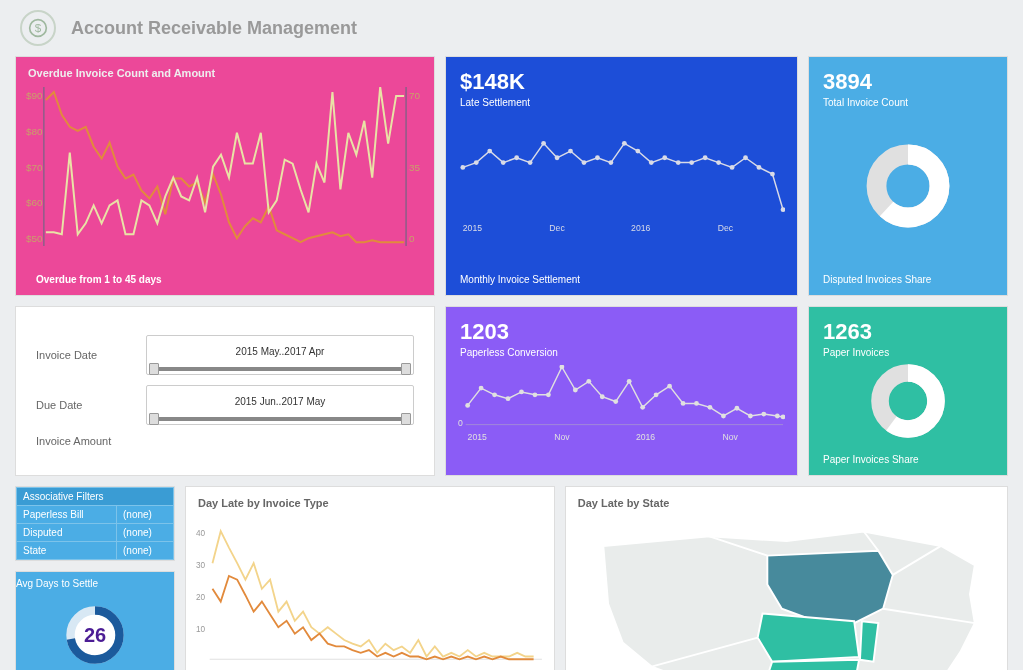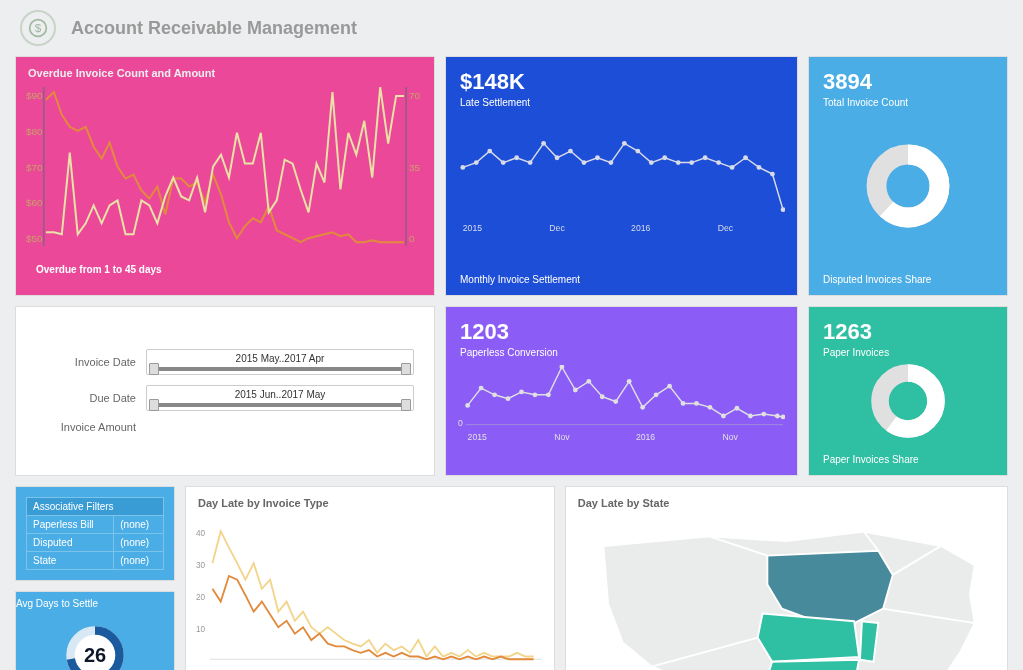--- a/index.html
+++ b/index.html
@@ -7,46 +7,46 @@
 .header { display: flex; align-items: center; padding: 10px 20px; gap: 15px; }
 .logo { width: 36px; height: 36px; border-radius: 50%; border: 2px solid #c8d4c8; display: flex; align-items: center; justify-content: center; }
 .logo svg { width: 20px; height: 20px; }
 .page-title { font-size: 18px; font-weight: bold; color: #999; }
 .grid { display: grid; grid-template-columns: 420px 1fr 200px; grid-template-rows: 240px 170px 230px; gap: 10px; padding: 0 15px 15px; }
 .card { background: #fff; border: 1px solid #ddd; position: relative; }
 .overdue-card { background: #ec4899; color: #fff; grid-column: 1; grid-row: 1; }
 .card-title { font-size: 11px; font-weight: bold; padding: 10px 12px 5px; }
 .overdue-card .card-title { color: #eee; }
 .chart-area { position: absolute; top: 30px; left: 10px; right: 10px; bottom: 30px; }
-.footer-label { position: absolute; bottom: 20px; left: 20px; font-size: 10px; font-weight: bold; }
+.footer-label { position: absolute; bottom: 10px; left: 20px; font-size: 10px; font-weight: bold; }
 .filter-card { grid-column: 1; grid-row: 2; padding: 12px 20px; display: flex; flex-direction: column; justify-content: center; gap: 10px; }
 .filter-row { display: flex; align-items: center; gap: 10px; font-size: 11px; }
-.filter-label { width: 100px; text-align: right; color: #666; }
-.slider-wrap { flex: 1; border: 1px solid #ccc; height: 26px; position: relative; display: flex; align-items: center; justify-content: center; font-size: 10px; color: #333; border-radius: 2px; }
+.filter-label { width: 100px; text-align: left; color: #666; }
+.slider-wrap { flex: 1; border: 1px solid #ccc; height: 40px; position: relative; display: flex; align-items: center; justify-content: center; font-size: 10px; color: #333; border-radius: 2px; }
 .slider-track { position: absolute; bottom: 3px; left: 4px; right: 4px; height: 4px; background: #888; border-radius: 2px; }
 .slider-handle { position: absolute; width: 10px; height: 12px; bottom: -1px; background: #ddd; border: 1px solid #999; border-radius: 1px; }
 .settlement-card { background: #1d4ed8; color: #fff; grid-column: 2; grid-row: 1; }
 .big-num { font-size: 22px; font-weight: bold; padding: 12px 14px 0; }
 .sub-label { font-size: 10px; padding: 2px 14px 8px; }
 .mini-chart { position: absolute; top: 70px; left: 12px; right: 12px; bottom: 30px; }
 .bottom-label { position: absolute; bottom: 10px; left: 14px; font-size: 10px; }
 .paperless-card { background: #8b5cf6; color: #fff; grid-column: 2; grid-row: 2; }
 .invoice-count-card { background: #4bade5; color: #fff; grid-column: 3; grid-row: 1; }
 .paper-card { background: #2fbfa3; color: #fff; grid-column: 3; grid-row: 2; }
 .donut-wrap { display: flex; justify-content: center; align-items: center; position: absolute; top: 50px; left: 0; right: 0; bottom: 30px; }
 .row3 { grid-column: 1 / 4; grid-row: 3; display: flex; gap: 10px; }
 .assoc-col { width: 160px; display: flex; flex-direction: column; gap: 10px; }
-.assoc-card { background: #4bade5; color: #fff; border: 1px solid #ddd; padding: 10px; flex: 0 0 auto; }
+.assoc-card { background: #4bade5; color: #fff; border: 1px solid #ddd; flex: 0 0 auto; }
 .assoc-table { width: 100%; border-collapse: collapse; font-size: 10px; }
 .assoc-table th { background: #3a9cd4; border: 1px solid #7cc3ea; text-align: left; padding: 3px 6px; font-weight: normal; }
 .assoc-table td { border: 1px solid #7cc3ea; padding: 3px 6px; }
 .settle-card { background: #4bade5; color: #fff; border: 1px solid #ddd; flex: 1; position: relative; }
 .settle-title { text-align: left; font-size: 10px; padding: 6px 0; }
 .gauge-wrap { display: flex; justify-content: center; align-items: center; height: 80px; position: relative; }
-.gauge-num { position: absolute; font-size: 20px; font-weight: bold; color: #0f172a; }
+.gauge-num { position: absolute; font-size: 20px; font-weight: bold; color: #4c1d95; }
 .daylate-card { flex: 1; }
 .daylate-chart { position: absolute; top: 35px; left: 10px; right: 10px; bottom: 30px; }
 .map-card { flex: 1.2; }
 .map-area { position: absolute; top: 30px; left: 5px; right: 5px; bottom: 5px; display: flex; justify-content: center; align-items: center; }
 </style>
 </head>
 <body>
 
 <div class="header">
   <div class="logo">

